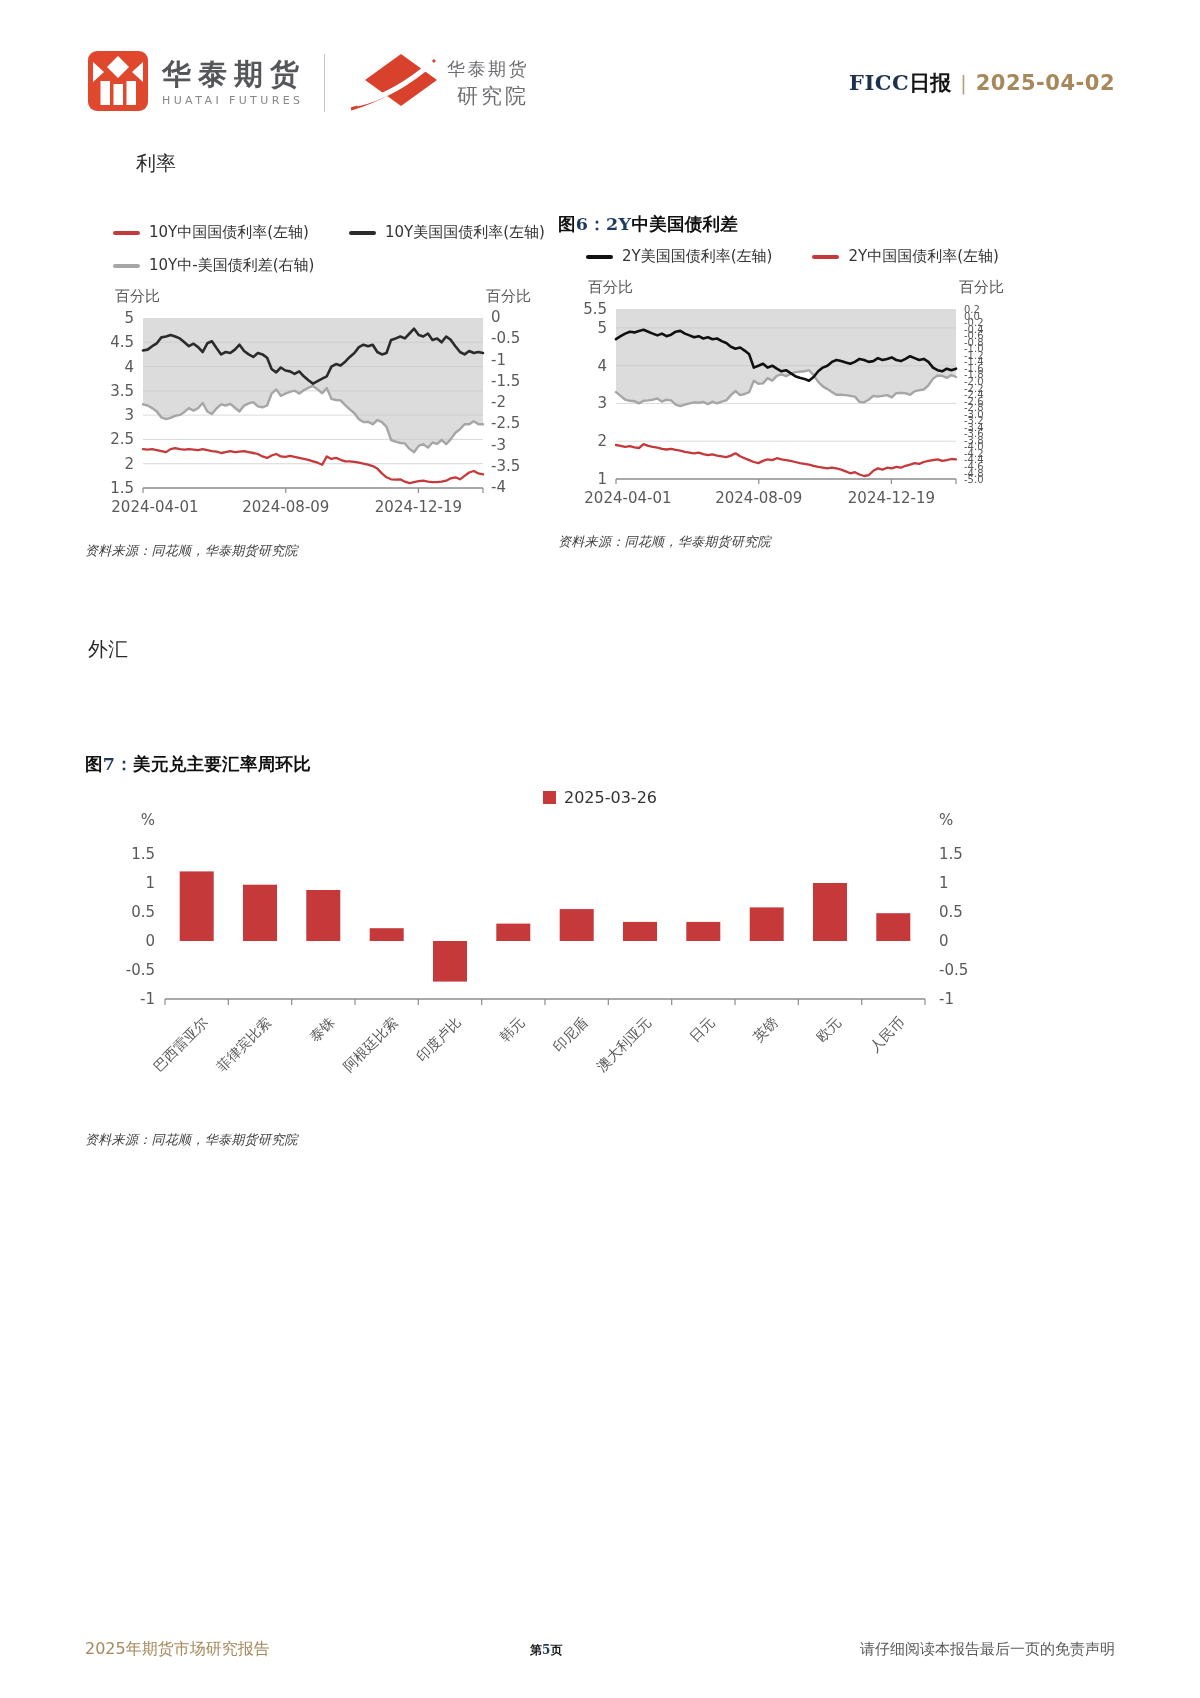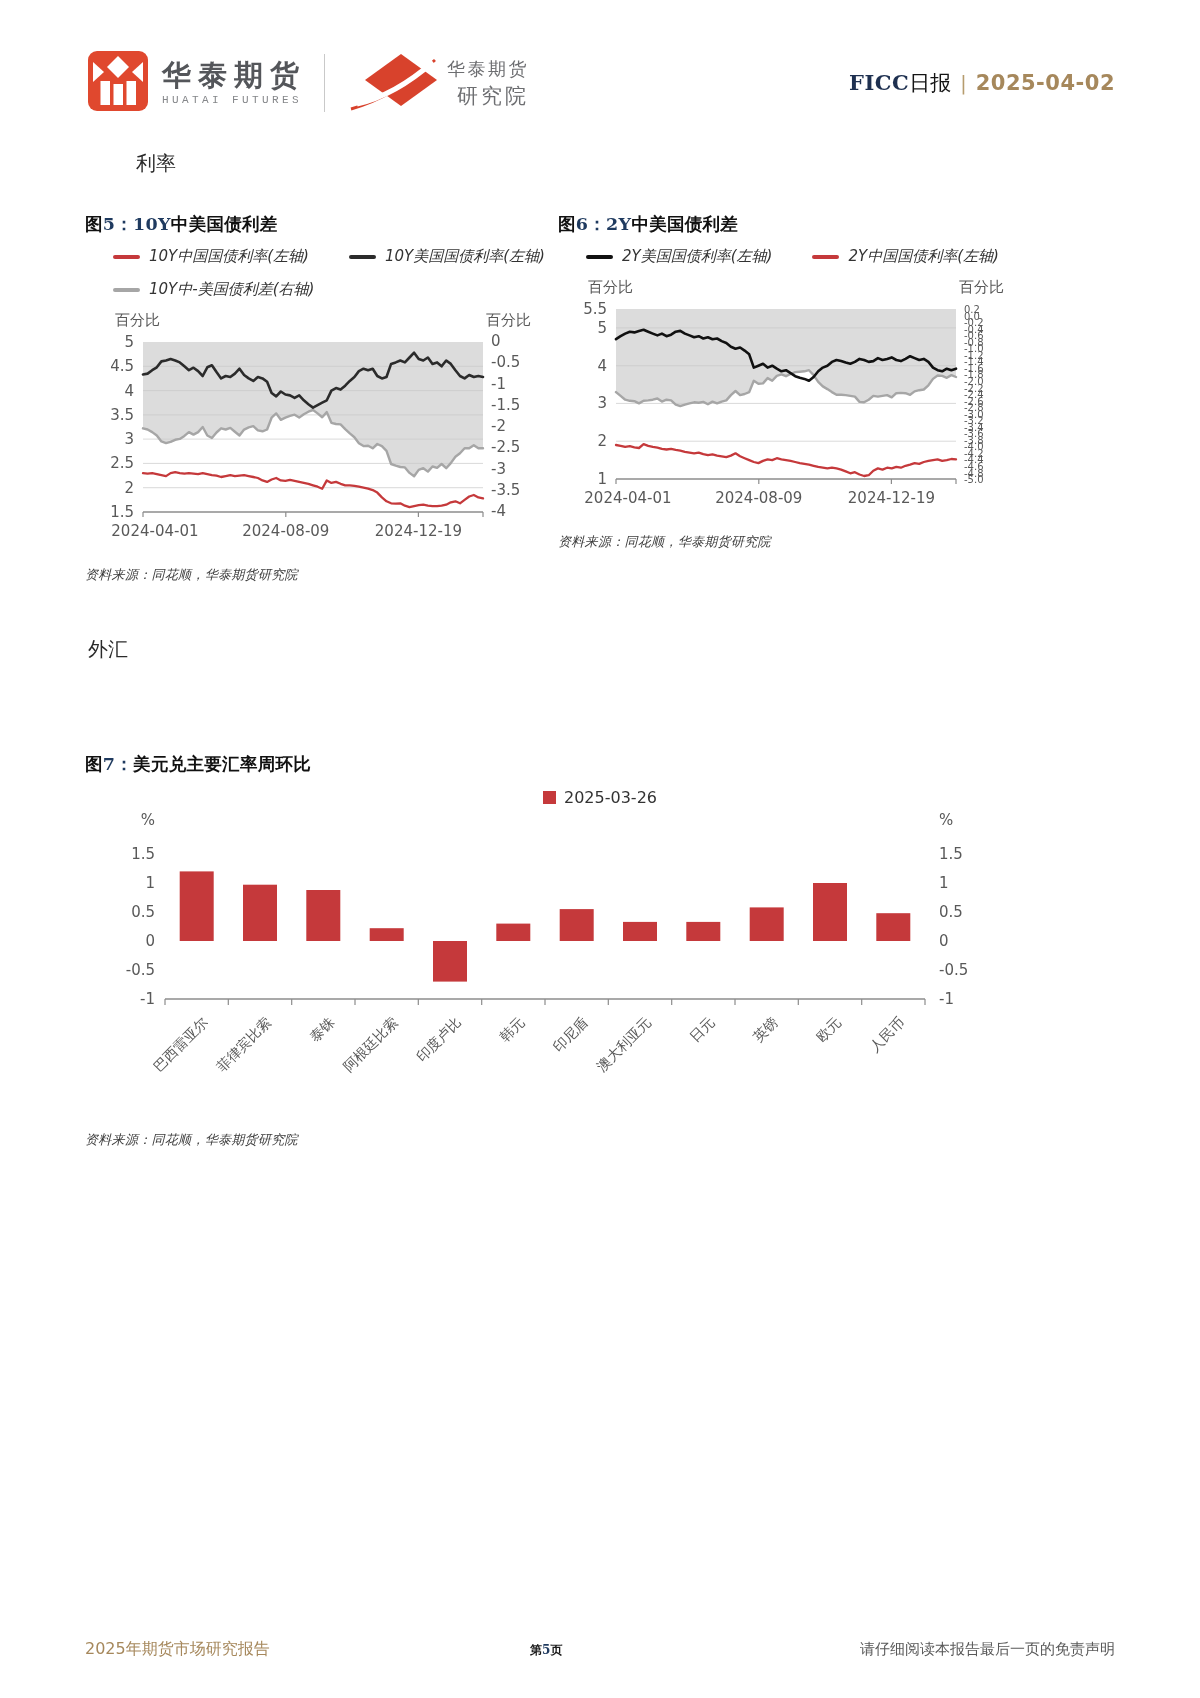--- a/index.html
+++ b/index.html
@@ -3,40 +3,40 @@
 <meta charset="utf-8">
 <style>
   html,body{margin:0;padding:0;background:#888;}
   .page{position:relative;width:1200px;height:1698px;background:#ffffff;margin:0 auto;
         font-family:"DejaVu Sans","Liberation Sans",sans-serif;overflow:hidden;color:#1a1a1a;}
   
   .hdr{position:absolute;top:50px;left:88px;right:85px;height:66px;display:flex;align-items:center;}
   .logo-sq{flex:0 0 auto;}
   .logo-txt{margin-left:14px;}
   .logo-cn{font-size:29px;font-weight:bold;color:#54565a;letter-spacing:7px;line-height:1.1;}
-  .logo-en{font-size:11px;color:#85878a;letter-spacing:3.4px;margin-top:3px;font-family:Liberation Mono, monospace;}
+  .logo-en{font-size:11px;color:#85878a;letter-spacing:3.4px;margin-top:3px;}
   .hdr-div{width:1px;height:58px;background:#c9c9c9;margin:0 24px 0 18px;}
   .inst{display:flex;align-items:center;}
   .inst-txt{margin-left:6px;text-align:right;color:#6d6e71;}
   .inst-l1{font-size:18px;letter-spacing:2.5px;}
   .inst-l2{font-size:21px;letter-spacing:3px;margin-top:1px;}
   .hdr-right{margin-left:auto;display:flex;align-items:baseline;gap:9px;font-size:21px;white-space:nowrap;}
   .ficc-en{font-family:"DejaVu Serif","Liberation Serif",serif;font-weight:bold;color:#1e3050;letter-spacing:.5px;}
-  .ficc-cn{font-weight:normal;color:#141414;}
+  .ficc-cn{font-weight:bold;color:#141414;}
   .hdr-sep{color:#b69c6e;font-weight:400;font-size:19px;}
   .hdr-date{font-weight:bold;color:#a6885c;letter-spacing:.5px;text-align:center;}
   
   .sec{position:absolute;left:88px;font-size:20px;color:#2b2b2b;}
   #sec-rates{top:150px;margin-left:48px;} #sec-fx{top:636px;}
   
   .figcol{position:absolute;top:212px;width:458px;}
   #figc5{left:85px;} #figc6{left:558px;}
   .fig-title{font-size:17.5px;font-weight:bold;color:#111;letter-spacing:.3px;}
   .fig-num{font-family:"DejaVu Serif","Liberation Serif",serif;color:#1f3a5f;}
-  .legend{margin-top:9px;padding-left:28px;font-style:italic;}
+  .legend{margin-top:9px;padding-left:28px;}
   .leg-row{display:flex;gap:40px;height:23px;align-items:center;margin-bottom:10px;}
   .leg-item{display:flex;align-items:center;font-size:15px;color:#333;white-space:nowrap;}
   .leg-dash{width:27px;height:4px;border-radius:2px;margin-right:9px;flex:0 0 auto;}
   .axis-row{display:flex;justify-content:space-between;margin-top:4px;padding:0 12px 0 30px;
             font-size:15px;color:#595959;}
   .chart{margin-top:2px;}
   .source{margin-top:18px;font-size:13px;font-style:italic;color:#3d3d3d;letter-spacing:.3px;}
   
   .fig7{position:absolute;left:85px;top:752px;width:1030px;}
   .fig7-legend{display:flex;justify-content:center;align-items:center;margin-top:12px;gap:8px;
@@ -86,23 +86,20 @@
     <div class="hdr-right">
       <span><span class="ficc-en">FICC</span><span class="ficc-cn">日报</span></span>
       <span class="hdr-sep">|</span>
       <span class="hdr-date">2025-04-02</span>
     </div>
   </div>
 
   <div class="sec" id="sec-rates">利率</div>
 
   <div class="figcol" id="figc5">
-    <div class="fig-title">
-      <span>图</span><span class="fig-num">5：</span><span class="fig-num">10Y</span><span>中美国债利差</span>
-    </div>
     <div class="legend">
       <div class="leg-row">
         <span class="leg-item">
             <span class="leg-dash" style="background: rgb(197, 57, 59);"></span>
             <span>10Y中国国债利率(左轴)</span>
           </span>
         <span class="leg-item">
             <span class="leg-dash" style="background: rgb(43, 43, 43);"></span>
             <span>10Y美国国债利率(左轴)</span>
           </span>

